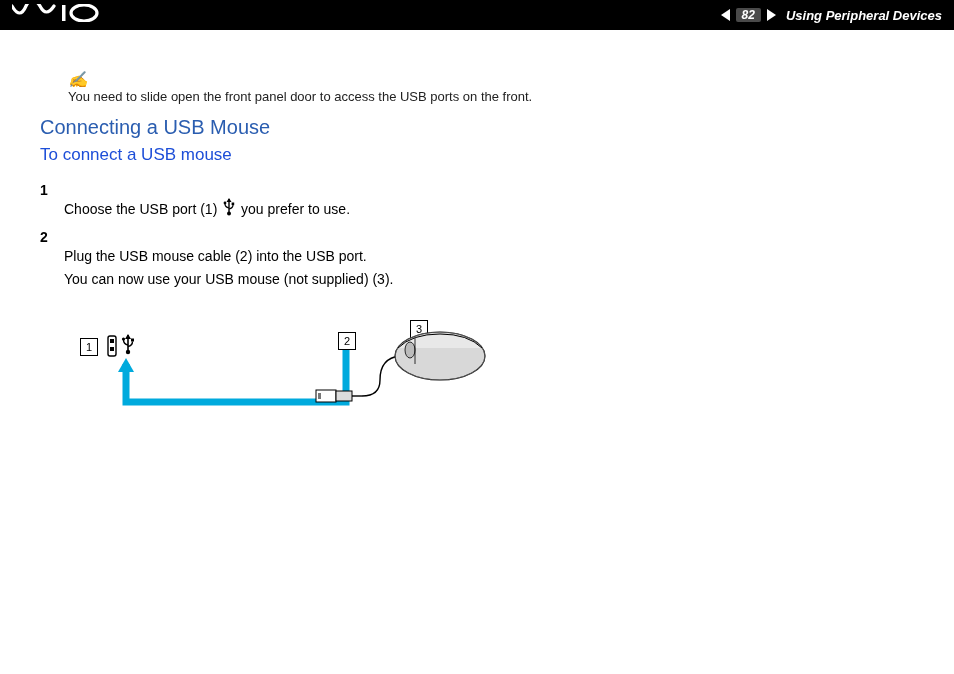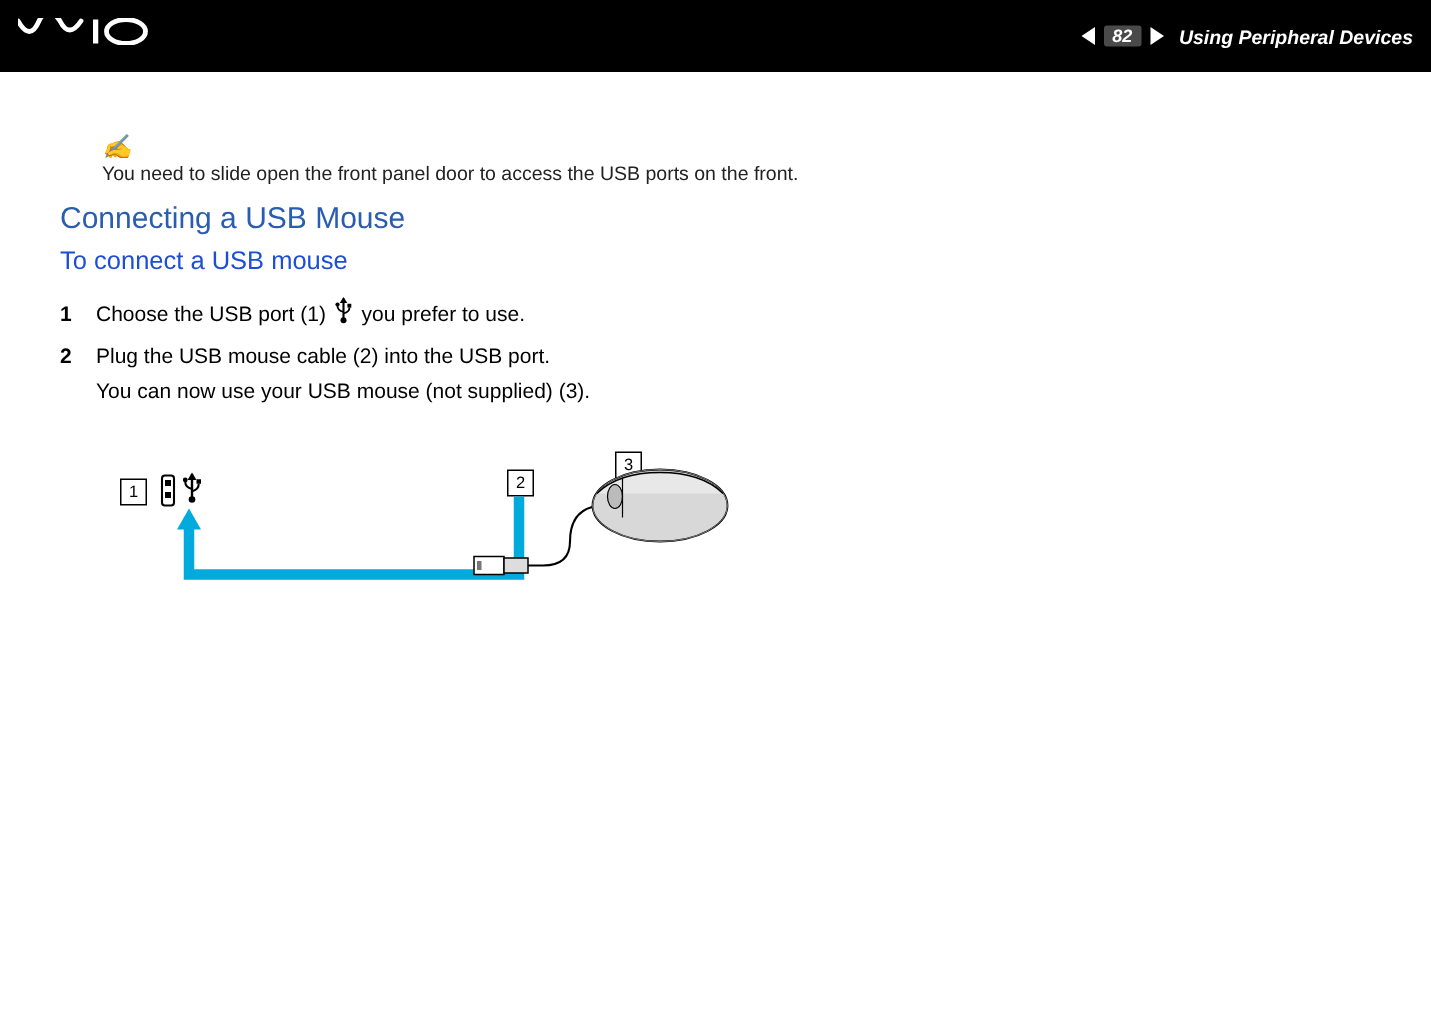--- a/index.html
+++ b/index.html
@@ -8,21 +8,21 @@
     font-family: Arial, Helvetica, sans-serif;
     width: 954px;
     height: 674px;
     background: #fff;
     color: #000;
     position: relative;
     overflow: hidden;
   }
   .header {
     background: #000;
-    height: 48px;
+    height: 30px;
     display: flex;
     align-items: center;
     justify-content: space-between;
     padding: 0 12px;
   }
   .logo {
     color: #fff;
     font-size: 20px;
     font-weight: bold;
     letter-spacing: 2px;
@@ -105,20 +105,21 @@
     display:flex;
     margin-bottom:4px;
   }
   .step-num {
     font-weight: bold;
     width: 24px;
     flex-shrink:0;
   }
   .step-text {
     flex:1;
+    margin-top:19px;
   }
   .usb-symbol {
     display:inline-block;
     vertical-align:middle;
     margin:0 2px;
   }
   .figure {
     margin-top: 30px;
     margin-left: 40px;
     position: relative;

